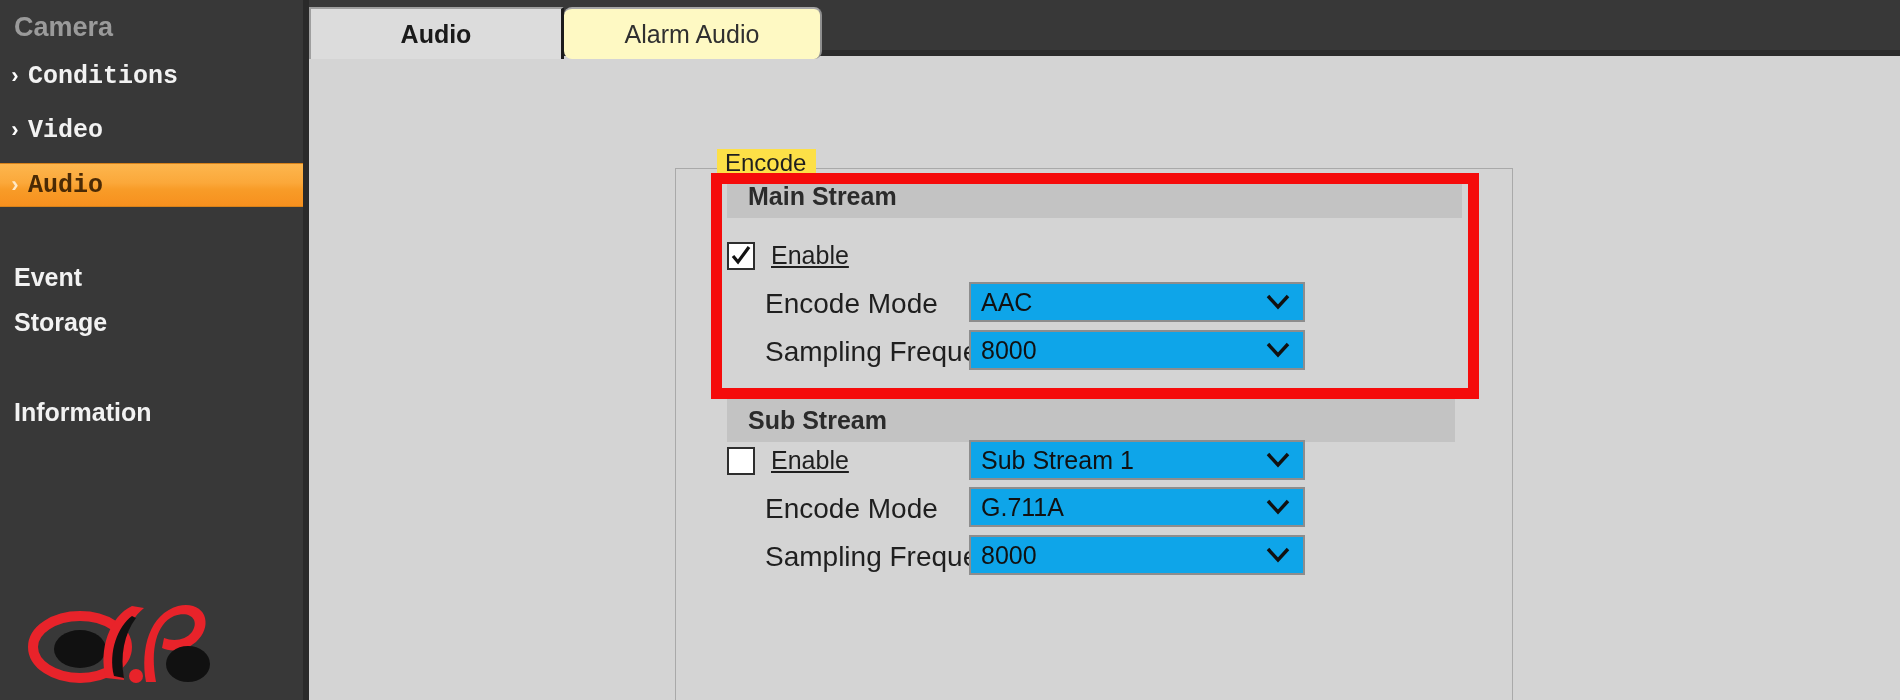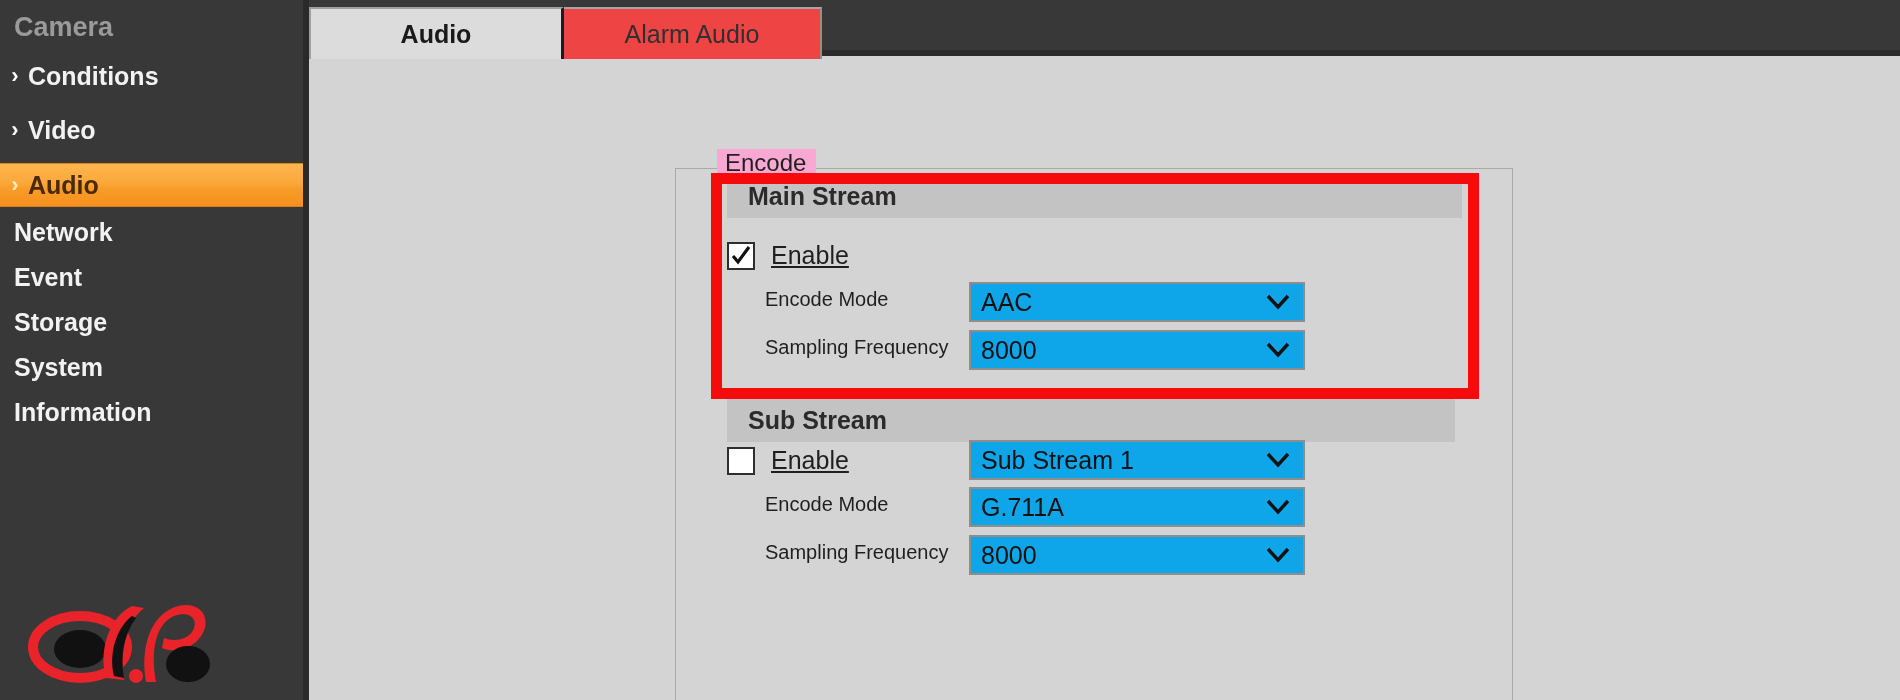--- a/index.html
+++ b/index.html
@@ -62,21 +62,21 @@
     font-weight: bold;
     color: #ffffff;
     line-height: 1;
   }
   .side-item .lbl {
     font-size: 25px;
     font-weight: bold;
     color: #f2f2f2;
     white-space: nowrap;
   }
-  .side-item.sub .lbl { font-weight: bold; }
+  .side-item.sub .lbl { font-weight: bold; font-family: Liberation Mono, monospace; }
   .side-item.top .lbl { margin-left: 14px; }
   .side-item.active {
     background: linear-gradient(to bottom, #fdb64e 0%, #fba83a 45%, #f89c28 60%, #f7901e 100%);
     border-top: 1px solid #d8821a;
     border-bottom: 1px solid #d8821a;
   }
   .side-item.active .lbl { color: #4a2a05; }
   .side-item.active .chev { color: #ffe9c8; }
 
   
@@ -115,26 +115,27 @@
   .tab.active {
     background: #dcdcdc;
     color: #1a1a1a;
     font-weight: bold;
     border-left: 2px solid #9f9f9f;
     border-top: 2px solid #9f9f9f;
     border-right: 3px solid #1c1c1c;
     z-index: 4;
   }
   .tab.inactive {
-    background: #ef4444;
+    background: #fef9c3;
     color: #303030;
     font-weight: normal;
     border-top: 2px solid #a6a6a6;
     border-right: 2px solid #8f8f8f;
     z-index: 3;
+    border-radius: 8px;
   }
 
   
   #content {
     position: absolute;
     left: 309px; top: 56px;
     width: 1591px; height: 644px;
     background: #d4d4d4;
   }
 
@@ -145,21 +146,21 @@
     top: 112px;
     width: 838px;
     height: 553px;
     border: 1px solid #a9a9a9;
     box-sizing: border-box;
   }
   #encode-legend {
     position: absolute;
     left: 408px;
     top: 93px;
-    background: #f9a8d4;
+    background: #fde047;
     padding: 0 10px 0 8px;
     font-size: 24px;
     color: #1f1f1f;
     white-space: nowrap;
     z-index: 2;
   }
 
   
   #red-box {
     position: absolute;
@@ -184,21 +185,21 @@
   }
   .section-head span {
     margin-left: 21px;
     font-size: 25px;
     font-weight: bold;
     color: #2b2b2b;
     white-space: nowrap;
   }
   .row-label {
     position: absolute;
-    font-size: 20px;
+    font-size: 28px;
     color: #1f1f1f;
     white-space: nowrap;
     text-align: left;
   }
   .chk {
     position: absolute;
     width: 28px;
     height: 28px;
     background: #ffffff;
     border: 2px solid #2e2e2e;
@@ -253,35 +254,29 @@
     <div class="side-item sub" style="top:108px;">
       <span class="chev">›</span>
       <span class="lbl">Video</span>
     </div>
 
     <div class="side-item sub active" style="top:163px;">
       <span class="chev">›</span>
       <span class="lbl">Audio</span>
     </div>
 
-    <div class="side-item top" style="top:210px;">
-      <span class="lbl">Network</span>
-    </div>
 
     <div class="side-item top" style="top:255px;">
       <span class="lbl">Event</span>
     </div>
 
     <div class="side-item top" style="top:300px;">
       <span class="lbl">Storage</span>
     </div>
 
-    <div class="side-item top" style="top:345px;">
-      <span class="lbl">System</span>
-    </div>
 
     <div class="side-item top" style="top:390px;">
       <span class="lbl">Information</span>
     </div>
 
     <svg id="watermark" viewBox="0 0 215 95" xmlns="http://www.w3.org/2000/svg">
       <g>
         <ellipse cx="52" cy="55" rx="47" ry="31" fill="none" stroke="#e8232a" stroke-width="10"></ellipse>
         <ellipse cx="52" cy="57" rx="26" ry="19" fill="#111111"></ellipse>
         <path d="M78 86 C 70 58, 82 24, 104 14 L 116 16 C 96 32, 92 62, 96 88 Z" fill="#e8232a"></path>

